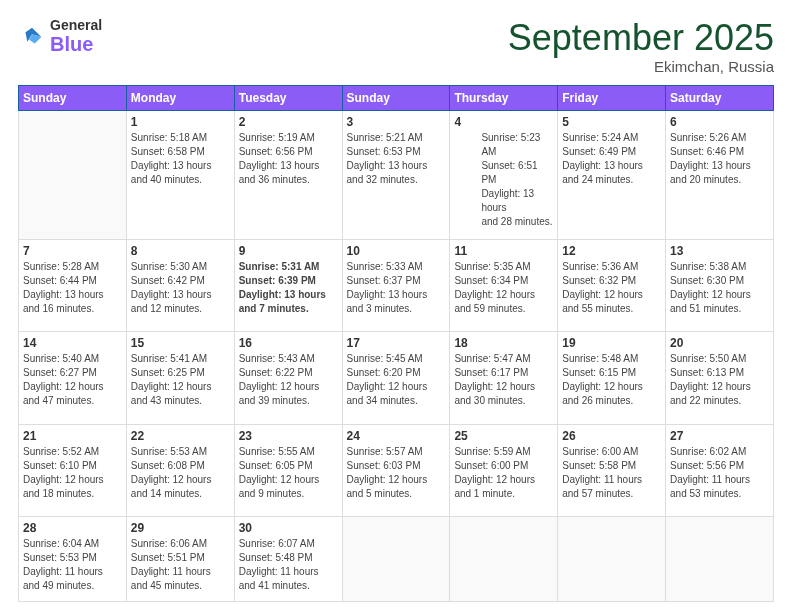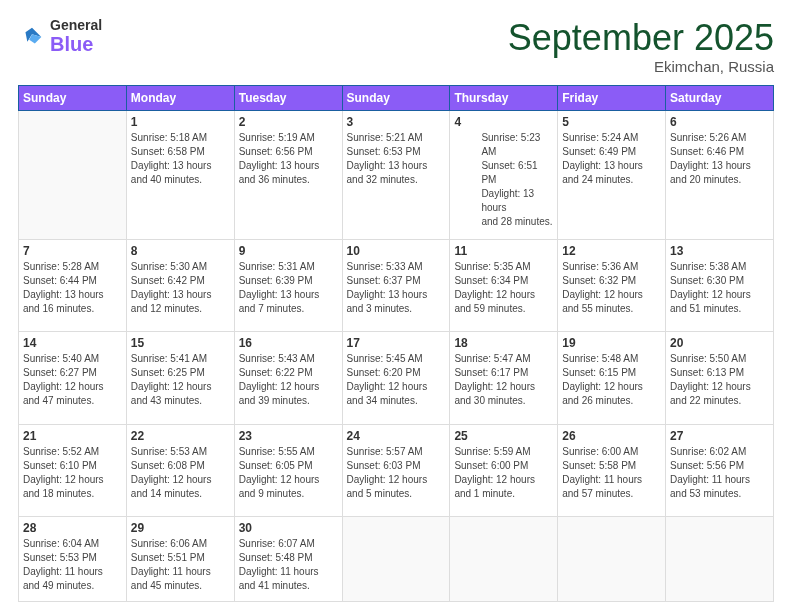--- a/index.html
+++ b/index.html
@@ -195,21 +195,21 @@
           </td>
           <td>
             <span class="day-number">8</span>
             <div class="cell-info" style="white-space: pre-line;">Sunrise: 5:30 AM
 Sunset: 6:42 PM
 Daylight: 13 hours
 and 12 minutes.</div>
           </td>
           <td>
             <span class="day-number">9</span>
-            <div class="cell-info" style="white-space: pre-line;">Sunrise: 5:31 AM
+            <div class="cell-info" style="white-space: pre-line; font-weight: bold;">Sunrise: 5:31 AM
 Sunset: 6:39 PM
 Daylight: 13 hours
 and 7 minutes.</div>
           </td>
           <td>
             <span class="day-number">10</span>
             <div class="cell-info" style="white-space: pre-line;">Sunrise: 5:33 AM
 Sunset: 6:37 PM
 Daylight: 13 hours
 and 3 minutes.</div>

